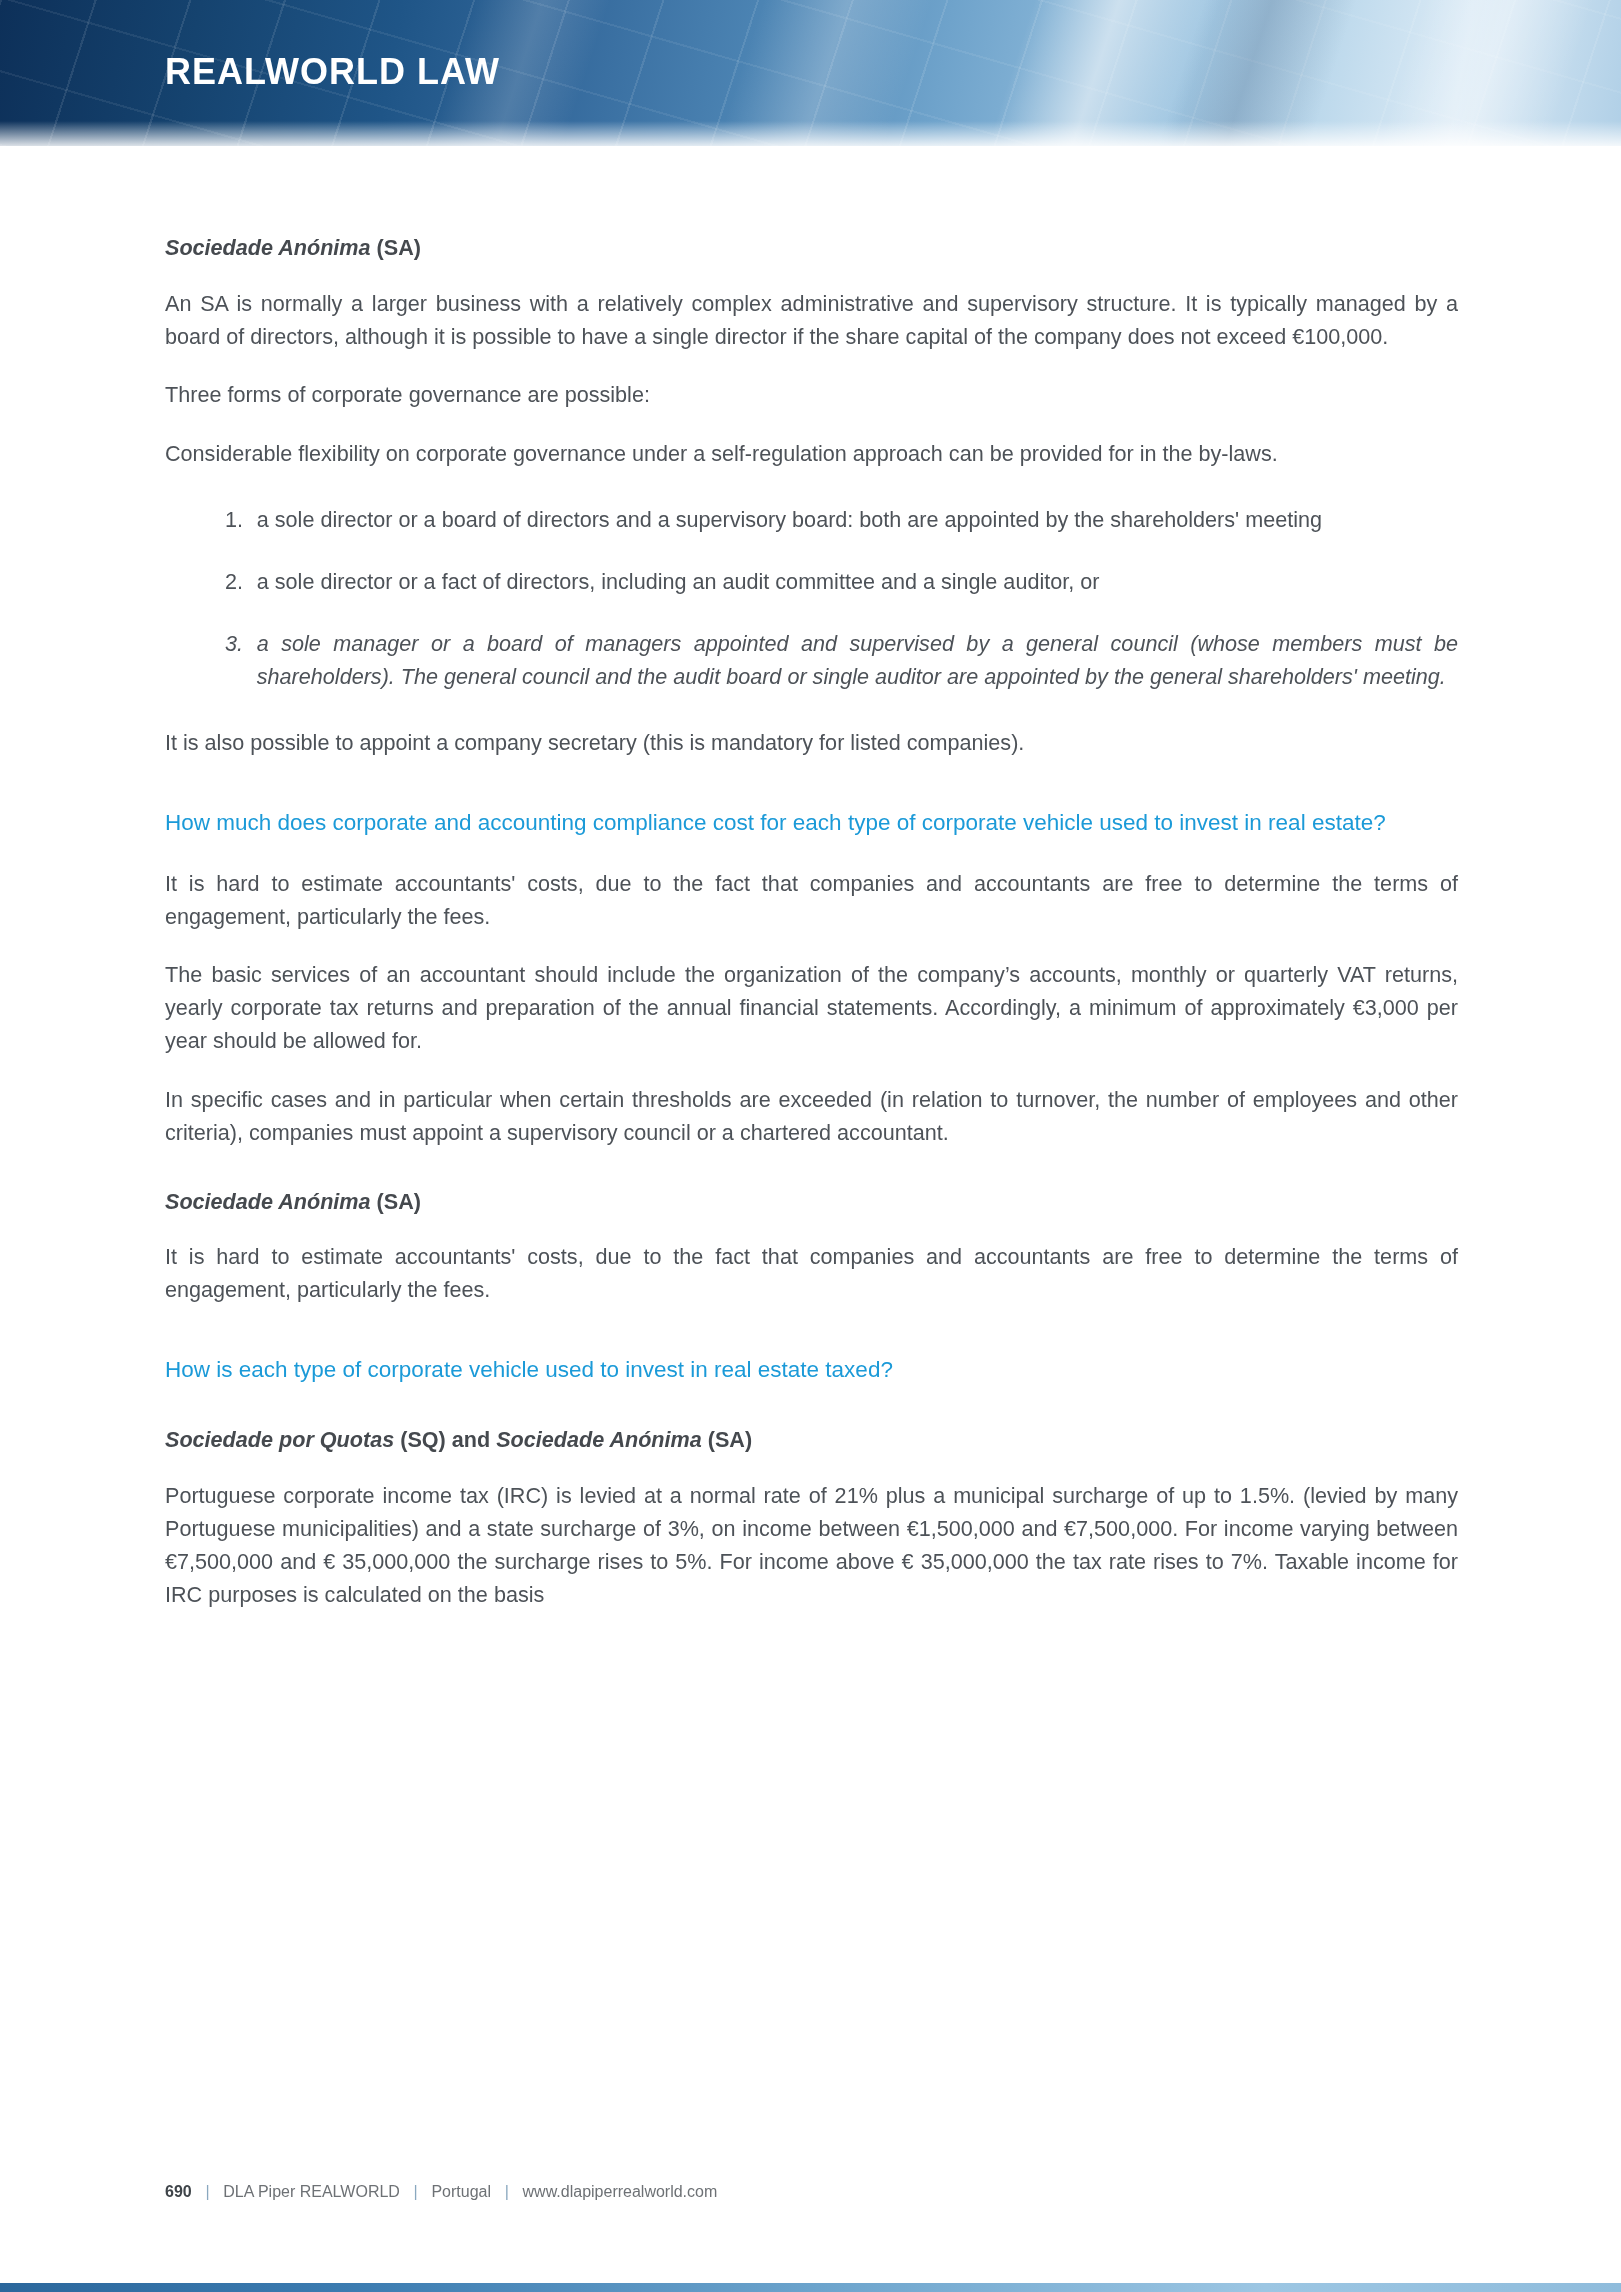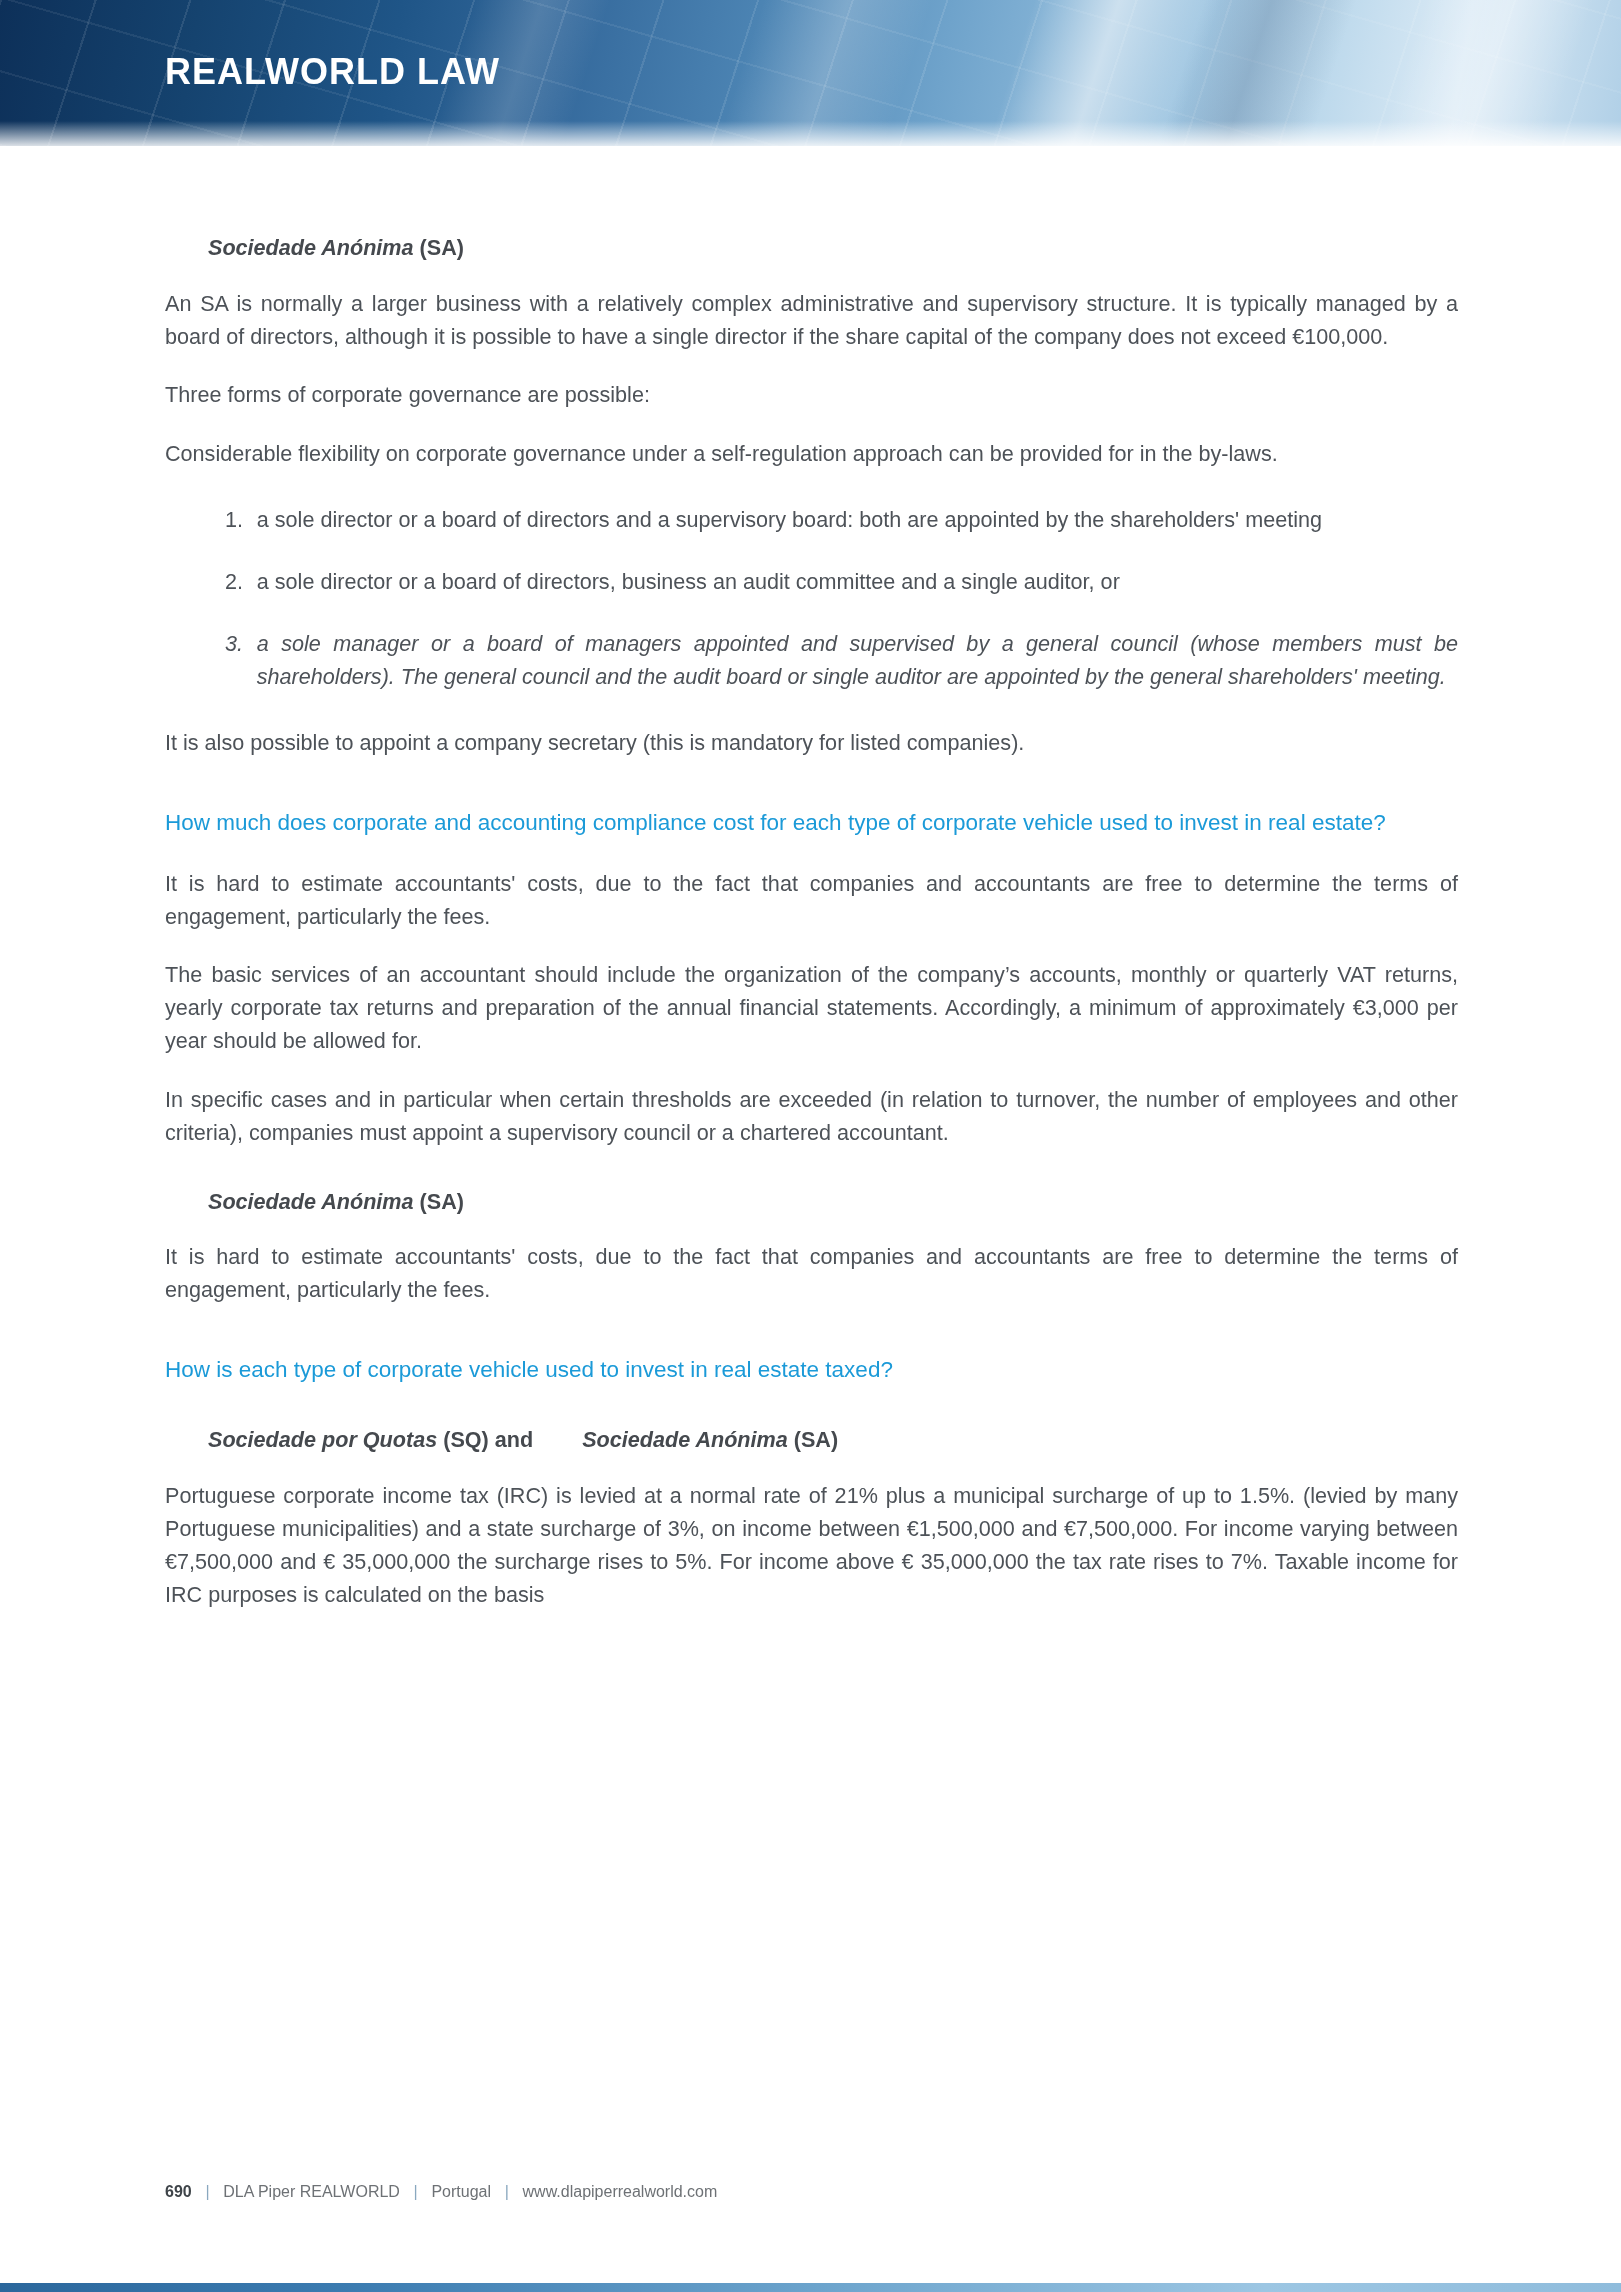--- a/index.html
+++ b/index.html
@@ -72,21 +72,20 @@
     line-height: 31px;
     font-weight: 700;
     color: #45494e;
     text-align: left;
   }
   .subheading:first-child {
     margin-top: 0;
   }
   .subheading em {
     font-style: italic;
-    margin-left: 43px;
   }
   .para {
     margin: 0 0 25.5px;
   }
   .num-list {
     margin: 33px 0 33px;
     padding-left: 84px;
   }
   .num-list li {
     margin-bottom: 29px;
@@ -149,21 +148,21 @@
     <h3 class="subheading"><em>Sociedade Anónima</em><span> (SA)</span></h3>
 
     <p class="para">An SA is normally a larger business with a relatively complex administrative and supervisory structure. It is typically managed by a board of directors, although it is possible to have a single director if the share capital of the company does not exceed €100,000.</p>
 
     <p class="para">Three forms of corporate governance are possible:</p>
 
     <p class="para">Considerable flexibility on corporate governance under a self-regulation approach can be provided for in the by-laws.</p>
 
     <ol class="num-list">
       <li>a sole director or a board of directors and a supervisory board: both are appointed by the shareholders' meeting</li>
-      <li>a sole director or a board of directors, business an audit committee and a single auditor, or</li>
+      <li>a sole director or a fact of directors, including an audit committee and a single auditor, or</li>
       <li>a sole manager or a board of managers appointed and supervised by a general council (whose members must be shareholders). The general council and the audit board or single auditor are appointed by the general shareholders' meeting.</li>
     </ol>
 
     <p class="para">It is also possible to appoint a company secretary (this is mandatory for listed companies).</p>
 
     <h2 class="question">How much does corporate and accounting compliance cost for each type of corporate vehicle used to invest in real estate?</h2>
 
 
     <p class="para">It is hard to estimate accountants' costs, due to the fact that companies and accountants are free to determine the terms of engagement, particularly the fees.</p>
 

